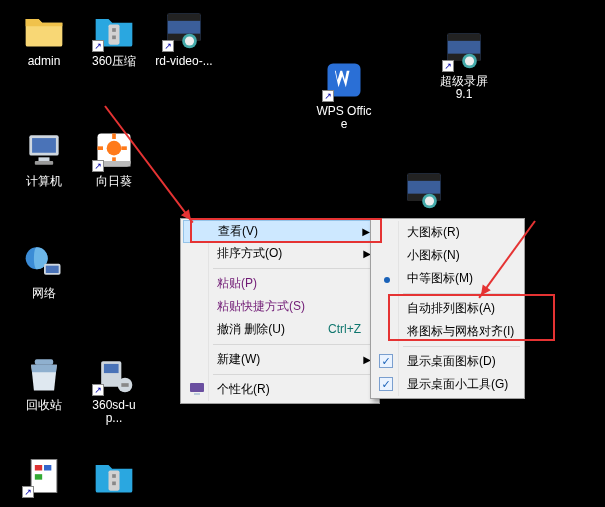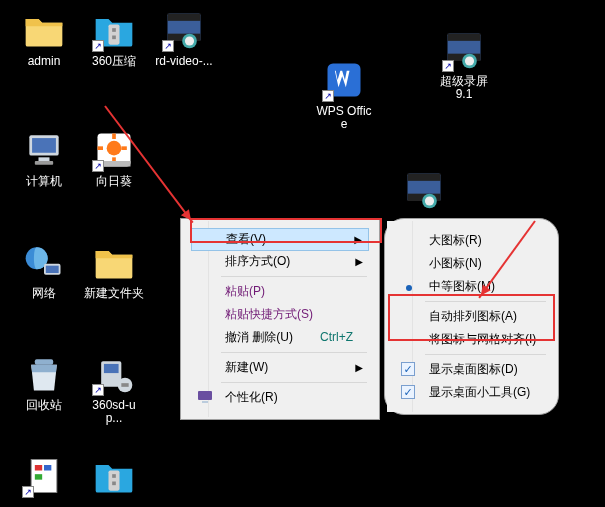--- a/index.html
+++ b/index.html
@@ -43,21 +43,21 @@
     display:flex; align-items:center; justify-content:center;
   }
   
   .menu {
     position:absolute;
     background:#f0f0f0;
     border:1px solid #a0a0a0;
     box-shadow:3px 3px 5px rgba(0,0,0,.4);
     color:#000;
     font-size:12px;
-    padding:10px;
+    padding:2px;
   }
   .menu .iconcol {
     position:absolute; left:2px; top:2px; bottom:2px;
     width:26px;
     background:#f0f0f0;
     border-right:1px solid #e3e3e3;
   }
   .menu-item {
     position:relative;
     height:23px;
@@ -231,29 +231,20 @@
       <div class="pic">
         <svg viewBox="0 0 48 48">
           <circle fill="#3b8cd6" cx="16" cy="20" r="12"></circle>
           <path fill="#6cb6e8" d="M16 8a12 12 0 0 1 0 24c-4 0-4-24 0-24z"></path>
           <rect fill="#cfd7df" x="24" y="26" width="18" height="12" rx="2"></rect>
           <rect fill="#4a73b8" x="26" y="28" width="14" height="8"></rect>
         </svg>
       </div>
       <div class="lbl">网络</div>
     </div>
-    <div class="icon" style="left: 84px; top: 240px;">
-      <div class="pic">
-        <svg viewBox="0 0 48 48">
-          <path fill="#f8d775" d="M4 12h14l4 4h22v24a2 2 0 0 1-2 2H6a2 2 0 0 1-2-2z"></path>
-          <path fill="#f0c24b" d="M4 12h14l4 4h22v4H4z"></path>
-        </svg>
-      </div>
-      <div class="lbl">新建文件夹</div>
-    </div>
     <div class="icon" style="left: 14px; top: 352px;">
       <div class="pic">
         <svg viewBox="0 0 48 48">
           <path fill="#dfe8f0" d="M10 14h28l-3 28H13z"></path>
           <path fill="#8fb0cf" d="M10 14h28l-1 8H11z"></path>
           <rect fill="#8fb0cf" x="14" y="8" width="20" height="6" rx="2"></rect>
         </svg>
       </div>
       <div class="lbl">回收站</div>
     </div>
@@ -304,21 +295,21 @@
     <div class="menu-item"><span>撤消 删除(U)</span><span class="shortcut">Ctrl+Z</span></div>
     <div class="sep"></div>
     <div class="menu-item"><span>新建(W)</span><span class="arrow">▶</span></div>
     <div class="sep"></div>
     <div class="menu-item"><span>个性化(R)</span><span class="img"><svg viewBox="0 0 16 16">
           <rect fill="#6a4fa0" x="1" y="2" width="14" height="9" rx="1"></rect>
           <rect fill="#bcd" x="5" y="12" width="6" height="2"></rect>
         </svg></span></div>
   </div>
 
-<div class="menu" id="menu2" style="left:384px; top:218px; width:175px;border-radius:20px;">
+<div class="menu" id="menu2" style="left:370px; top:218px; width:155px;">
   <div class="iconcol"></div>
 <div class="menu-item"><span>大图标(R)</span></div>
     <div class="menu-item"><span>小图标(N)</span></div>
     <div class="menu-item"><span class="mark"><span class="dot"></span></span><span>中等图标(M)</span></div>
     <div class="sep"></div>
     <div class="menu-item"><span>自动排列图标(A)</span></div>
     <div class="menu-item"><span>将图标与网格对齐(I)</span></div>
     <div class="sep"></div>
     <div class="menu-item"><span class="chk">✓</span><span>显示桌面图标(D)</span></div>
     <div class="menu-item"><span class="chk">✓</span><span>显示桌面小工具(G)</span></div>

